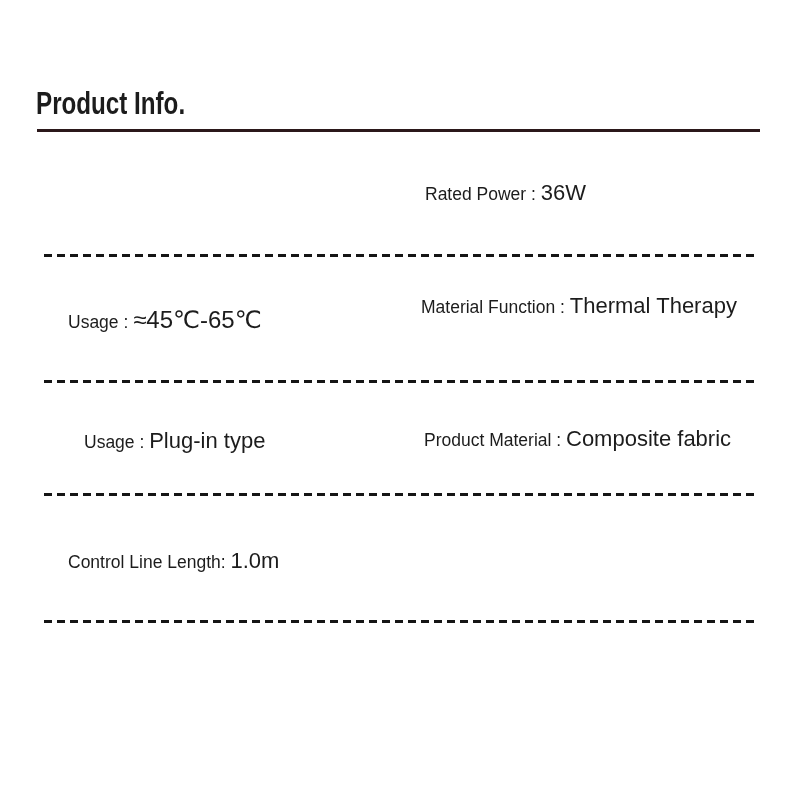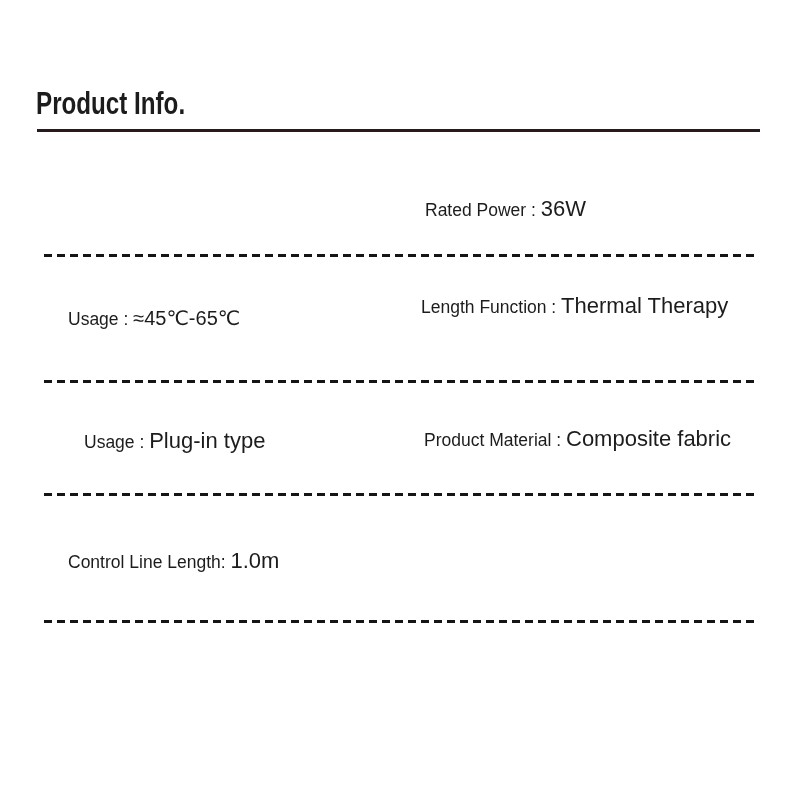--- a/index.html
+++ b/index.html
@@ -34,44 +34,44 @@
     background: repeating-linear-gradient(90deg,
       var(--dashed-line, #151515) 0 8px, transparent 8px 13px);
   }
   .dash-1 { top: 254px; }
   .dash-2 { top: 380px; }
   .dash-3 { top: 493px; }
   .dash-4 { top: 620px; }
   .cell { position: absolute; white-space: nowrap; }
   .label { font-size: 17.5px; color: var(--text, #222222); }
   .value { font-size: 22px; color: var(--text, #111111); }
-  .value-lg { font-size: 20px; font-weight: 500; }
+  .value-lg { font-size: 24px; font-weight: 500; }
   .cell .line2 { margin-top: 11px; }
 </style>
 </head>
 <body style="--background: #ffffff; --text: #1c1c1c; --title-underline: #2b181a; --dashed-line: #151515;">
 
 <div class="page">
 
   <h1 class="title">Product Info.</h1>
   <div class="title-underline"></div>
 
-  <div class="cell" style="left:425px; top:196px;text-align:center;">
+  <div class="cell" style="left:425px; top:180px;text-align:center;">
     <span class="label">Rated Power : </span><span class="value">36W</span>
   </div>
 
   <div class="dash-line dash-1"></div>
 
   <div class="cell" style="left:68px; top:295px;">
     <div class="line2">
       <span class="label">Usage : </span><span class="value value-lg">≈45℃-65℃</span>
     </div>
   </div>
   <div class="cell" style="left:421px; top:293px;">
-    <span class="label">Length Function : </span><span class="value">Thermal Therapy</span>
+    <span class="label">Material Function : </span><span class="value">Thermal Therapy</span>
   </div>
 
   <div class="dash-line dash-2"></div>
 
   <div class="cell" style="left:84px; top:428px;">
     <span class="label">Usage : </span><span class="value">Plug-in type</span>
   </div>
   <div class="cell" style="left:424px; top:426px;">
     <span class="label">Product Material : </span><span class="value">Composite fabric</span>
   </div>

